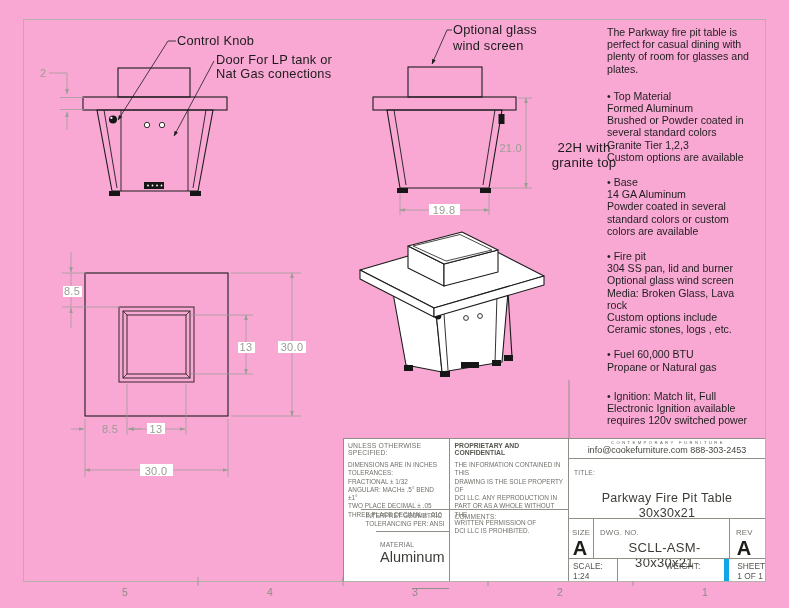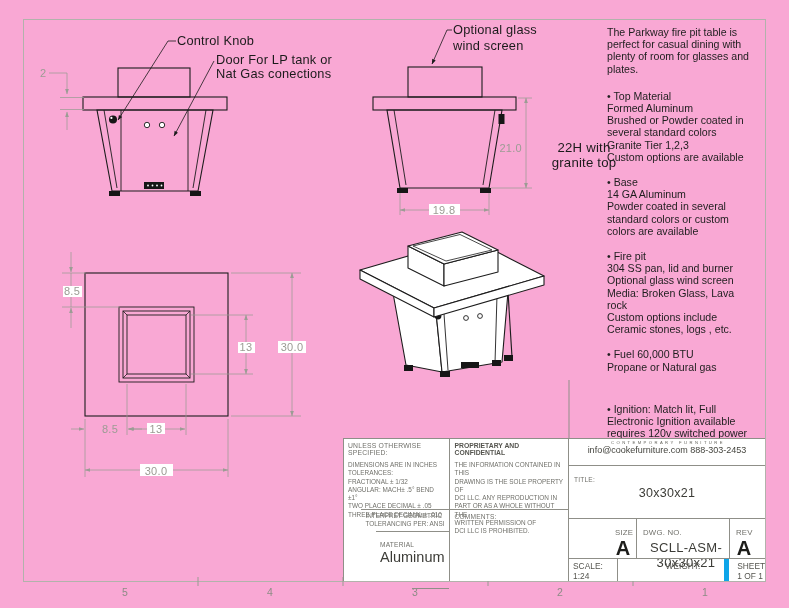--- a/index.html
+++ b/index.html
@@ -9,21 +9,21 @@
   .frame{position:absolute;left:23px;top:19px;width:741px;height:561px;
          border:1px solid #b2b2ab;}
   svg.views{position:absolute;left:0;top:0;width:789px;height:608px;}
 
   
   .description{position:absolute;left:607px;top:26px;width:157px;
                font-size:10.6px;line-height:12.2px;color:#1e1e1e;}
   .description .para{white-space:pre-line;margin:0 0 13px 0;}
   .description .para.p-intro{margin-bottom:15px;}
   .description .para.p-base{}
-  .description .para.p-fuel{margin-bottom:30px;}
+  .description .para.p-fuel{margin-bottom:17px;}
 
   
   .titleblock{position:absolute;left:343px;top:438px;width:422px;height:143px;
               background:#fff;border:1px solid #8f8f88;border-right:none;border-bottom:none;
               box-sizing:border-box;display:flex;color:#70706a;}
   .tb-col{box-sizing:border-box;height:100%;}
   .tb-col1{width:106px;border-right:1px solid #8f8f88;display:flex;flex-direction:column;align-items:flex-end;}
   .tb-col2{width:120px;border-right:1px solid #8f8f88;display:flex;flex-direction:column;}
   .tb-col3{width:196px;display:flex;flex-direction:column;}
   .tb-small{font-size:6.4px;line-height:8.3px;white-space:pre-line;letter-spacing:0;}
@@ -42,21 +42,21 @@
   .tb-logoarea{height:30px;border-bottom:1px solid #8f8f88;text-align:center;
                padding-top:2px;box-sizing:border-box;}
   .tb-logo{font-size:16px;letter-spacing:9px;color:#22221f;font-weight:500;
            line-height:13px;text-indent:9px;}
   .tb-logosub{font-size:4.2px;letter-spacing:2.4px;color:#66665f;line-height:4px;text-indent:2px;}
   .tb-contact{font-size:9px;color:#45453f;line-height:10px;}
   .tb-titlearea{height:60px;border-bottom:1px solid #8f8f88;padding:2px 5px;box-sizing:border-box;}
   .tb-title{font-size:12.5px;color:#3c3c37;text-align:center;line-height:14.5px;letter-spacing:.3px;}
   .tb-title1{margin-top:12px;}
   .tb-sdr{height:39px;display:flex;box-sizing:border-box;}
-  .tb-size{width:25px;border-right:1px solid #8f8f88;padding:2px 0 0 3px;box-sizing:border-box;margin-left:43px;}
+  .tb-size{width:25px;border-right:1px solid #8f8f88;padding:2px 0 0 3px;box-sizing:border-box;}
   .tb-dwg{flex:1;border-right:1px solid #8f8f88;padding:2px 0 0 6px;box-sizing:border-box;}
   .tb-rev{width:35px;padding:2px 0 0 6px;box-sizing:border-box;}
   .tb-sdr .tb-lab{font-size:7.8px;}
   .tb-bigA{font-size:20px;font-weight:bold;color:#1d1d1a;line-height:18px;text-align:center;width:16px;}
   .tb-dwgval{font-size:13px;color:#3c3c37;letter-spacing:.3px;text-align:center;margin-top:1px;}
   .tb-ssw{flex:1;display:flex;border-top:1px solid #8f8f88;font-size:8.4px;color:#55554f;}
   .tb-scale{width:55px;border-right:1px solid #8f8f88;padding:2px 0 0 4px;box-sizing:border-box;}
   .tb-weight{width:74px;border-right:5px solid #0ea5e9;padding:2px 0 0 3px;box-sizing:border-box;margin-left:44px;}
   .tb-sheet{flex:1;padding:2px 0 0 8px;box-sizing:border-box;}
 
@@ -295,20 +295,21 @@
       <div class="tb-comments tb-lab">COMMENTS:</div>
     </div>
 
     <div class="tb-col tb-col3">
       <div class="tb-logoarea">
         <div class="tb-logosub">CONTEMPORARY FURNITURE</div>
         <div class="tb-contact">info@cookefurniture.com 888-303-2453</div>
       </div>
       <div class="tb-titlearea">
         <span class="tb-lab">TITLE:</span>
+        <div class="tb-title tb-title1">Parkway Fire Pit Table</div>
         <div class="tb-title">30x30x21</div>
       </div>
       <div class="tb-sdr">
         <div class="tb-size">
           <span class="tb-lab">SIZE</span>
           <div class="tb-bigA">A</div>
         </div>
         <div class="tb-dwg">
           <span class="tb-lab">DWG.  NO.</span>
           <div class="tb-dwgval">SCLL-ASM-30x30x21</div>

